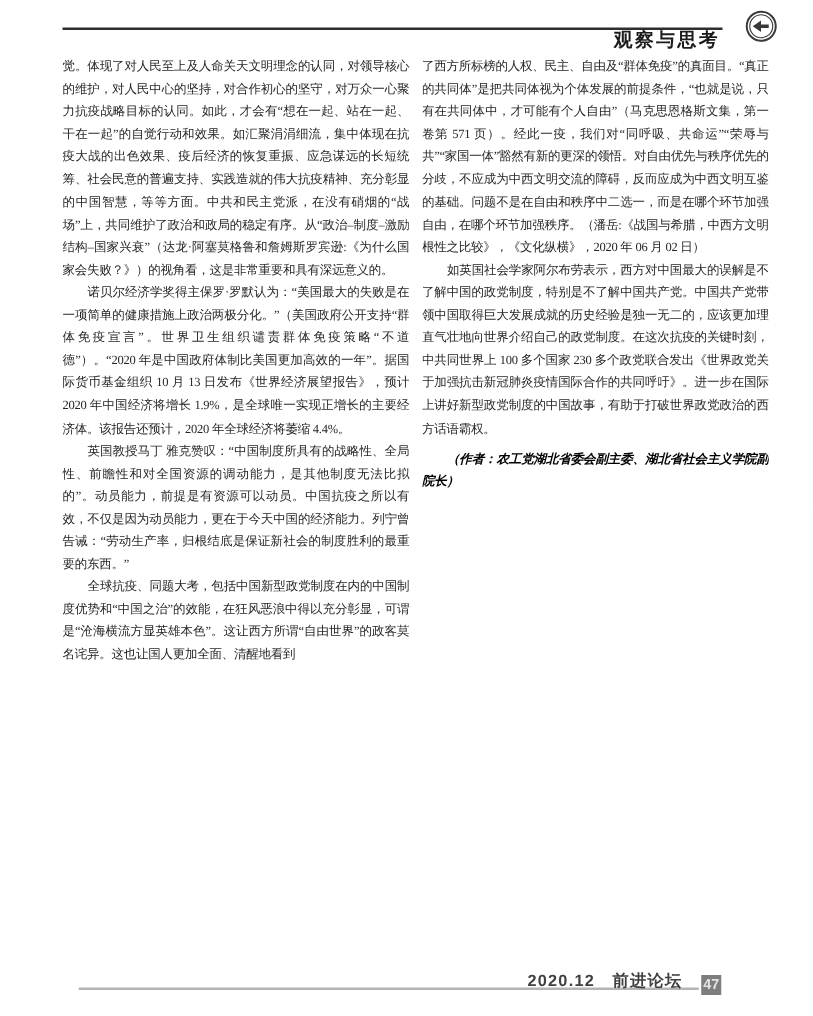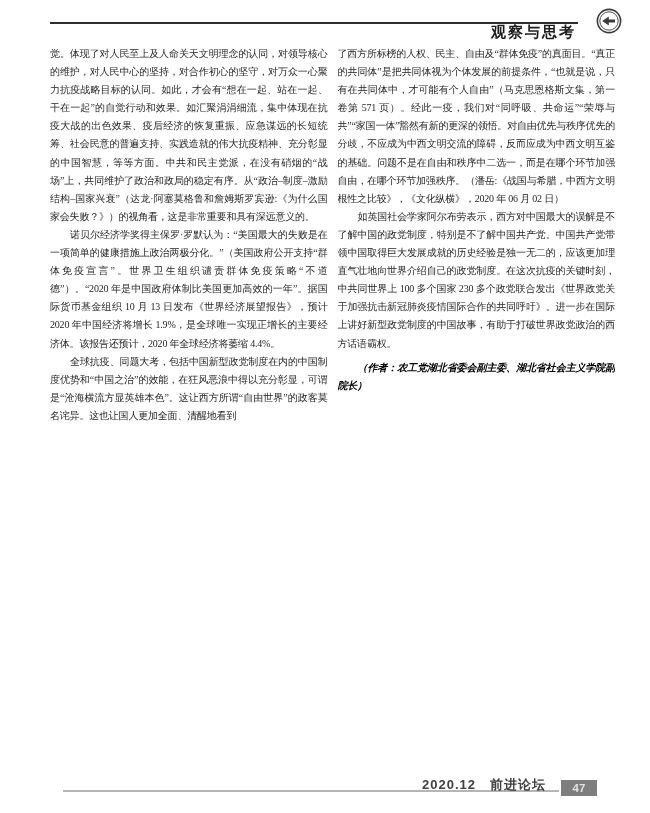--- a/index.html
+++ b/index.html
@@ -65,21 +65,21 @@
   }
   .footer-text {
     position: absolute; top: 776px; right: 104px;
     font-family: "Liberation Sans", "DejaVu Sans", sans-serif;
     font-weight: 700; font-size: 13px; color: #404040;
     letter-spacing: 1px; white-space: nowrap;
   }
   .footer-text .journal { margin-left: 14px; }
   .page-box {
     position: absolute; left: 561px; top: 780px;
-    width: 36px; height: 16px;
+    width: 16px; height: 16px;
     background: #7e7e7e; color: #e3e3e3;
     font-family: "Liberation Sans", "DejaVu Sans", sans-serif;
     font-weight: 700; font-size: 11.5px;
     line-height: 16px; text-align: center;
   }
 </style>
 </head>
 <body>
 
 <div class="header-rule"></div>
@@ -89,20 +89,21 @@
     <circle cx="13" cy="13" r="11.6" fill="none" stroke="#3a3a3a" stroke-width="1.6"></circle>
     <circle cx="13" cy="13" r="9.2" fill="none" stroke="#3a3a3a" stroke-width="0.9"></circle>
     <path d="M19 11.6 h-6.2 v-3.2 l-6.6 4.6 6.6 4.6 v-3.2 h6.2 z" fill="#3a3a3a"></path>
   </svg>
 </div>
 
 <div class="main">
   <div class="col">
     <p class="cont">觉。体现了对人民至上及人命关天文明理念的认同，对领导核心的维护，对人民中心的坚持，对合作初心的坚守，对万众一心聚力抗疫战略目标的认同。如此，才会有“想在一起、站在一起、干在一起”的自觉行动和效果。如汇聚涓涓细流，集中体现在抗疫大战的出色效果、疫后经济的恢复重振、应急谋远的长短统筹、社会民意的普遍支持、实践造就的伟大抗疫精神、充分彰显的中国智慧，等等方面。中共和民主党派，在没有硝烟的“战场”上，共同维护了政治和政局的稳定有序。从“政治–制度–激励结构–国家兴衰”（达龙·阿塞莫格鲁和詹姆斯罗宾逊:《为什么国家会失败？》）的视角看，这是非常重要和具有深远意义的。</p>
     <p>诺贝尔经济学奖得主保罗·罗默认为：“美国最大的失败是在一项简单的健康措施上政治两极分化。”（美国政府公开支持“群体免疫宣言”。世界卫生组织谴责群体免疫策略“不道德”）。“2020 年是中国政府体制比美国更加高效的一年”。据国际货币基金组织 10 月 13 日发布《世界经济展望报告》，预计 2020 年中国经济将增长 1.9%，是全球唯一实现正增长的主要经济体。该报告还预计，2020 年全球经济将萎缩 4.4%。</p>
+    <p>英国教授马丁 雅克赞叹：“中国制度所具有的战略性、全局性、前瞻性和对全国资源的调动能力，是其他制度无法比拟的”。动员能力，前提是有资源可以动员。中国抗疫之所以有效，不仅是因为动员能力，更在于今天中国的经济能力。列宁曾告诫：“劳动生产率，归根结底是保证新社会的制度胜利的最重要的东西。”</p>
     <p>全球抗疫、同题大考，包括中国新型政党制度在内的中国制度优势和“中国之治”的效能，在狂风恶浪中得以充分彰显，可谓是“沧海横流方显英雄本色”。这让西方所谓“自由世界”的政客莫名诧异。这也让国人更加全面、清醒地看到</p>
   </div>
   <div class="col">
     <p class="cont">了西方所标榜的人权、民主、自由及“群体免疫”的真面目。“真正的共同体”是把共同体视为个体发展的前提条件，“也就是说，只有在共同体中，才可能有个人自由”（马克思恩格斯文集，第一卷第 571 页）。经此一疫，我们对“同呼吸、共命运”“荣辱与共”“家国一体”豁然有新的更深的领悟。对自由优先与秩序优先的分歧，不应成为中西文明交流的障碍，反而应成为中西文明互鉴的基础。问题不是在自由和秩序中二选一，而是在哪个环节加强自由，在哪个环节加强秩序。（潘岳:《战国与希腊，中西方文明根性之比较》，《文化纵横》，2020 年 06 月 02 日）</p>
     <p>如英国社会学家阿尔布劳表示，西方对中国最大的误解是不了解中国的政党制度，特别是不了解中国共产党。中国共产党带领中国取得巨大发展成就的历史经验是独一无二的，应该更加理直气壮地向世界介绍自己的政党制度。在这次抗疫的关键时刻，中共同世界上 100 多个国家 230 多个政党联合发出《世界政党关于加强抗击新冠肺炎疫情国际合作的共同呼吁》。进一步在国际上讲好新型政党制度的中国故事，有助于打破世界政党政治的西方话语霸权。</p>
     <p class="author">（作者：农工党湖北省委会副主委、湖北省社会主义学院副院长）</p>
 
   </div>
 </div>
 

